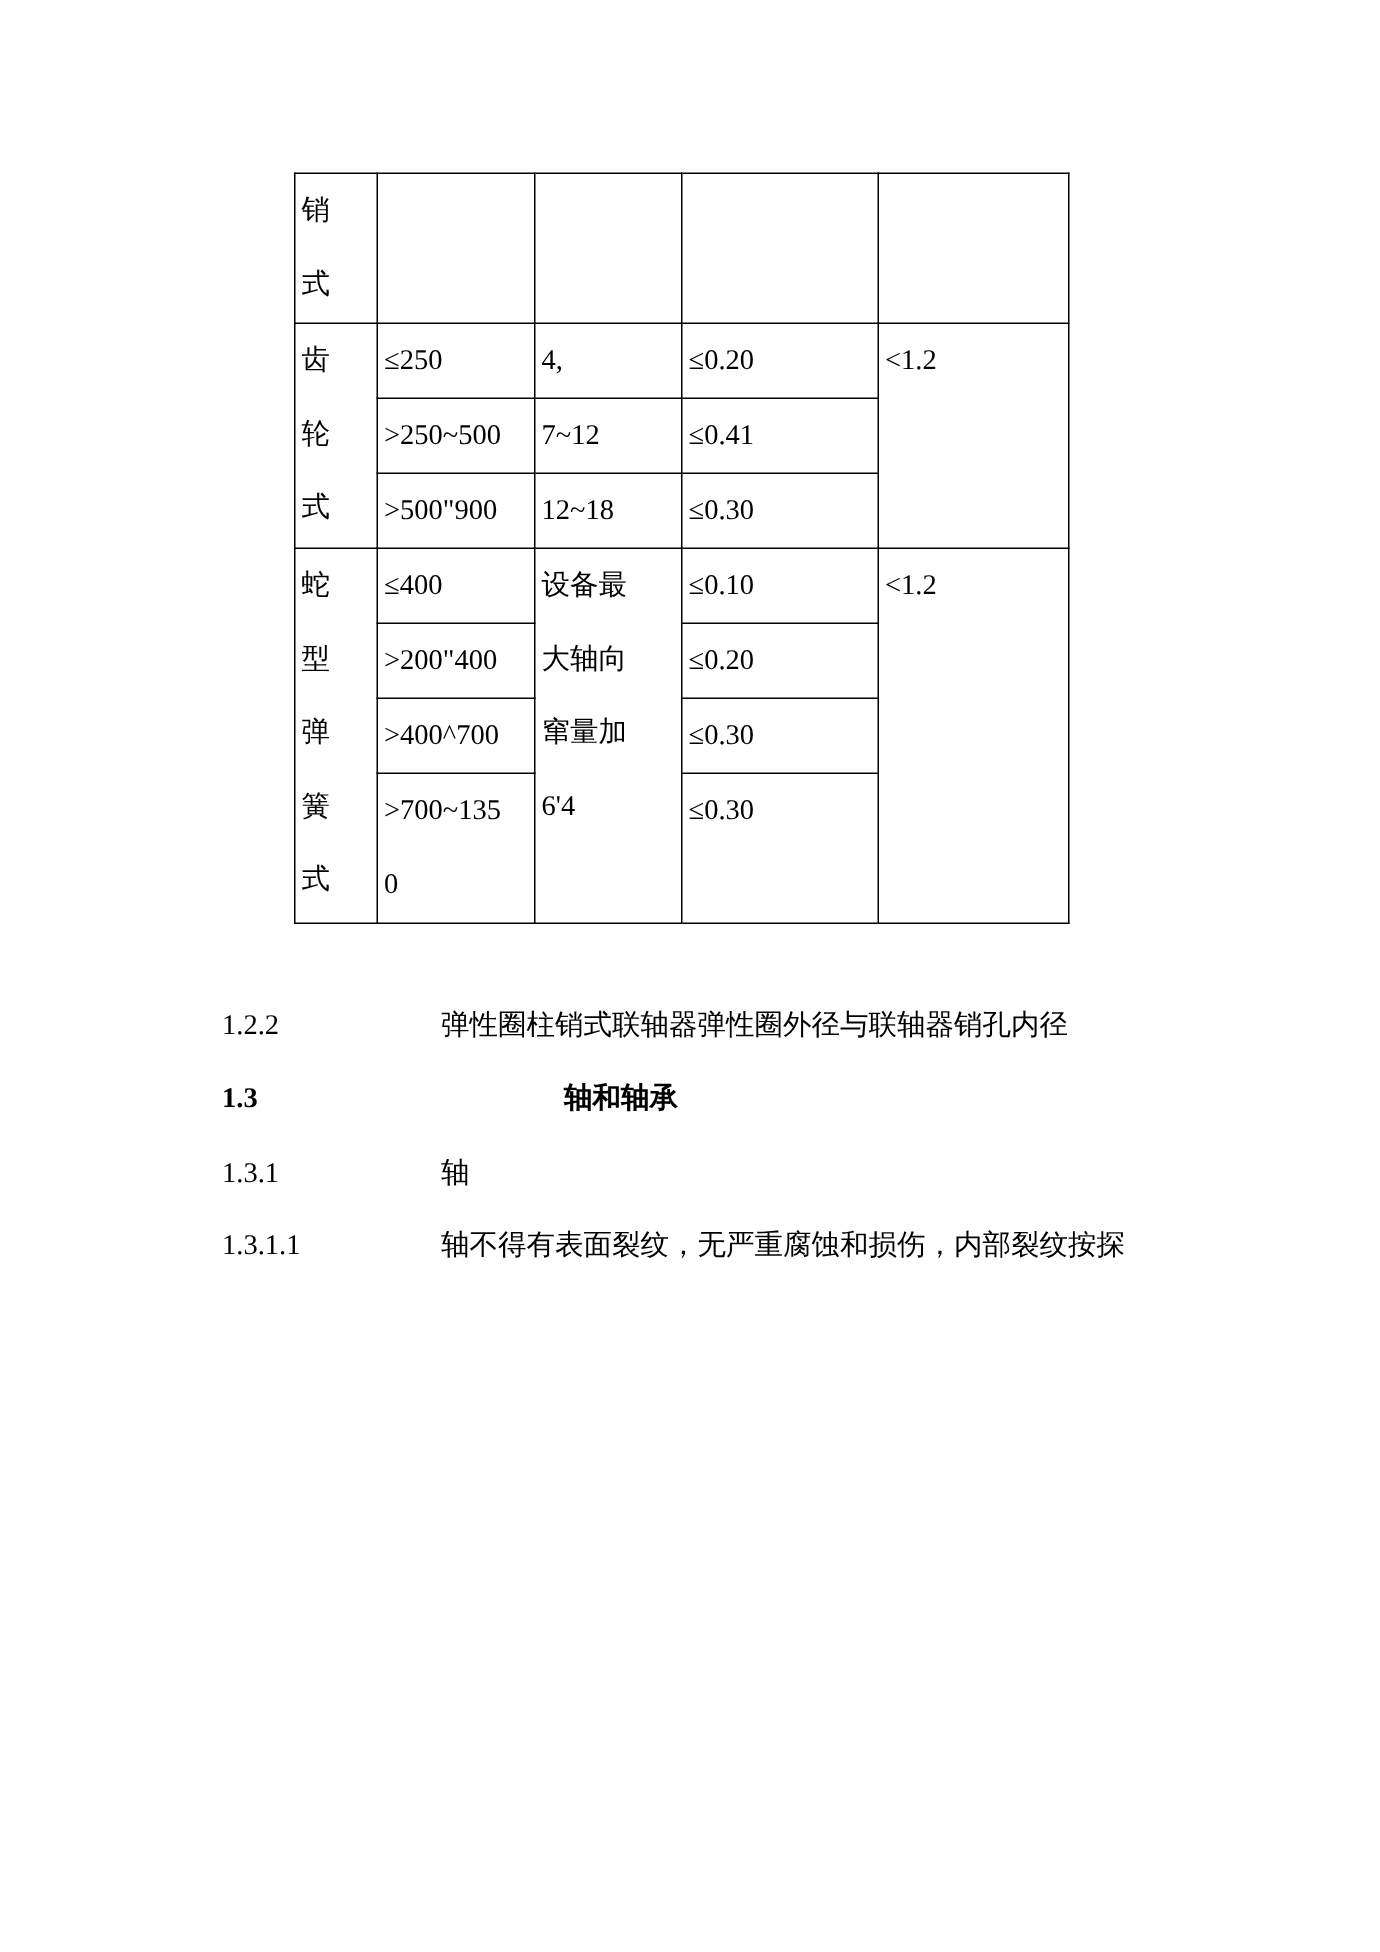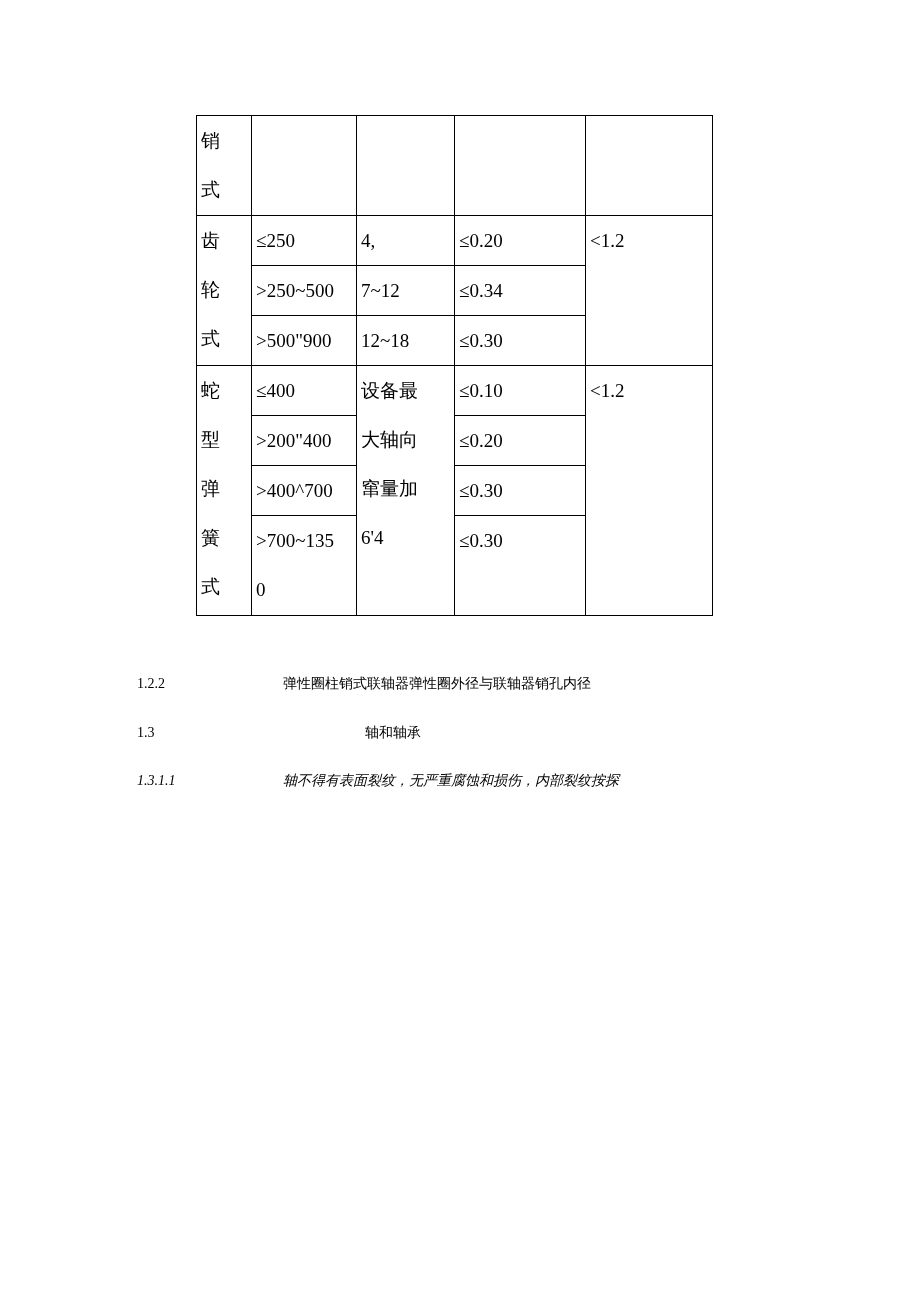--- a/index.html
+++ b/index.html
@@ -36,27 +36,27 @@
   .col4 { width: 131px; }
   .col5 { width: 127px; }
   tr.rA  { height: 100px; }
   tr.r50 { height: 50px; }
   tr.r48 { height: 48px; }
   tr.rC4 { height: 100px; }
 
   
   .textblock {
     position: absolute;
-    left: 137px;
+    left: 148px;
     top: 660px;
     width: 680px;
-    font-size: 14px;
+    font-size: 19px;
   }
   .para { line-height: 48px; }
-  .para.tight { line-height: 35px; font-style: italic; }
+  .para.tight { line-height: 35px; }
   .lbl-w1 { display: inline-block; width: 146px; }
   .lbl-w2 { display: inline-block; width: 228px; }
   .pline { white-space: nowrap; }
 </style>
 </head>
 <body>
 
 <div class="page">
 
   <table class="spec-table">
@@ -87,21 +87,21 @@
           <div>式</div>
         </td>
         <td>≤250</td>
         <td>4,</td>
         <td>≤0.20</td>
         <td rowspan="3">&lt;1.2</td>
       </tr>
       <tr class="r50">
         <td>&gt;250~500</td>
         <td>7~12</td>
-        <td>≤0.34</td>
+        <td>≤0.41</td>
       </tr>
       <tr class="r50">
         <td>&gt;500"900</td>
         <td>12~18</td>
         <td>≤0.30</td>
       </tr>
 
       <tr class="r48">
         <td rowspan="4">
           <div>蛇</div>
@@ -141,26 +141,31 @@
   <div class="textblock">
 
     <div class="para">
       <div class="pline">
         <span class="lbl-w1">1.2.2</span><span>弹性圈柱销式联轴器弹性圈外径与联轴器销孔内径</span>
       </div>
     </div>
 
 
 
-    <div class="para" style="margin-top:1px;">
+    <div class="para" style="margin-top:1px;font-weight:bold;">
       <div class="pline">
         <span class="lbl-w2">1.3</span><span>轴和轴承</span>
       </div>
     </div>
 
+    <div class="para" style="margin-top:2px;">
+      <div class="pline">
+        <span class="lbl-w1">1.3.1</span><span>轴</span>
+      </div>
+    </div>
 
     <div class="para tight" style="margin-top:6px;">
       <div class="pline">
         <span class="lbl-w1">1.3.1.1</span><span>轴不得有表面裂纹，无严重腐蚀和损伤，内部裂纹按探</span>
       </div>
     </div>
 
   </div>
 </div>
 

